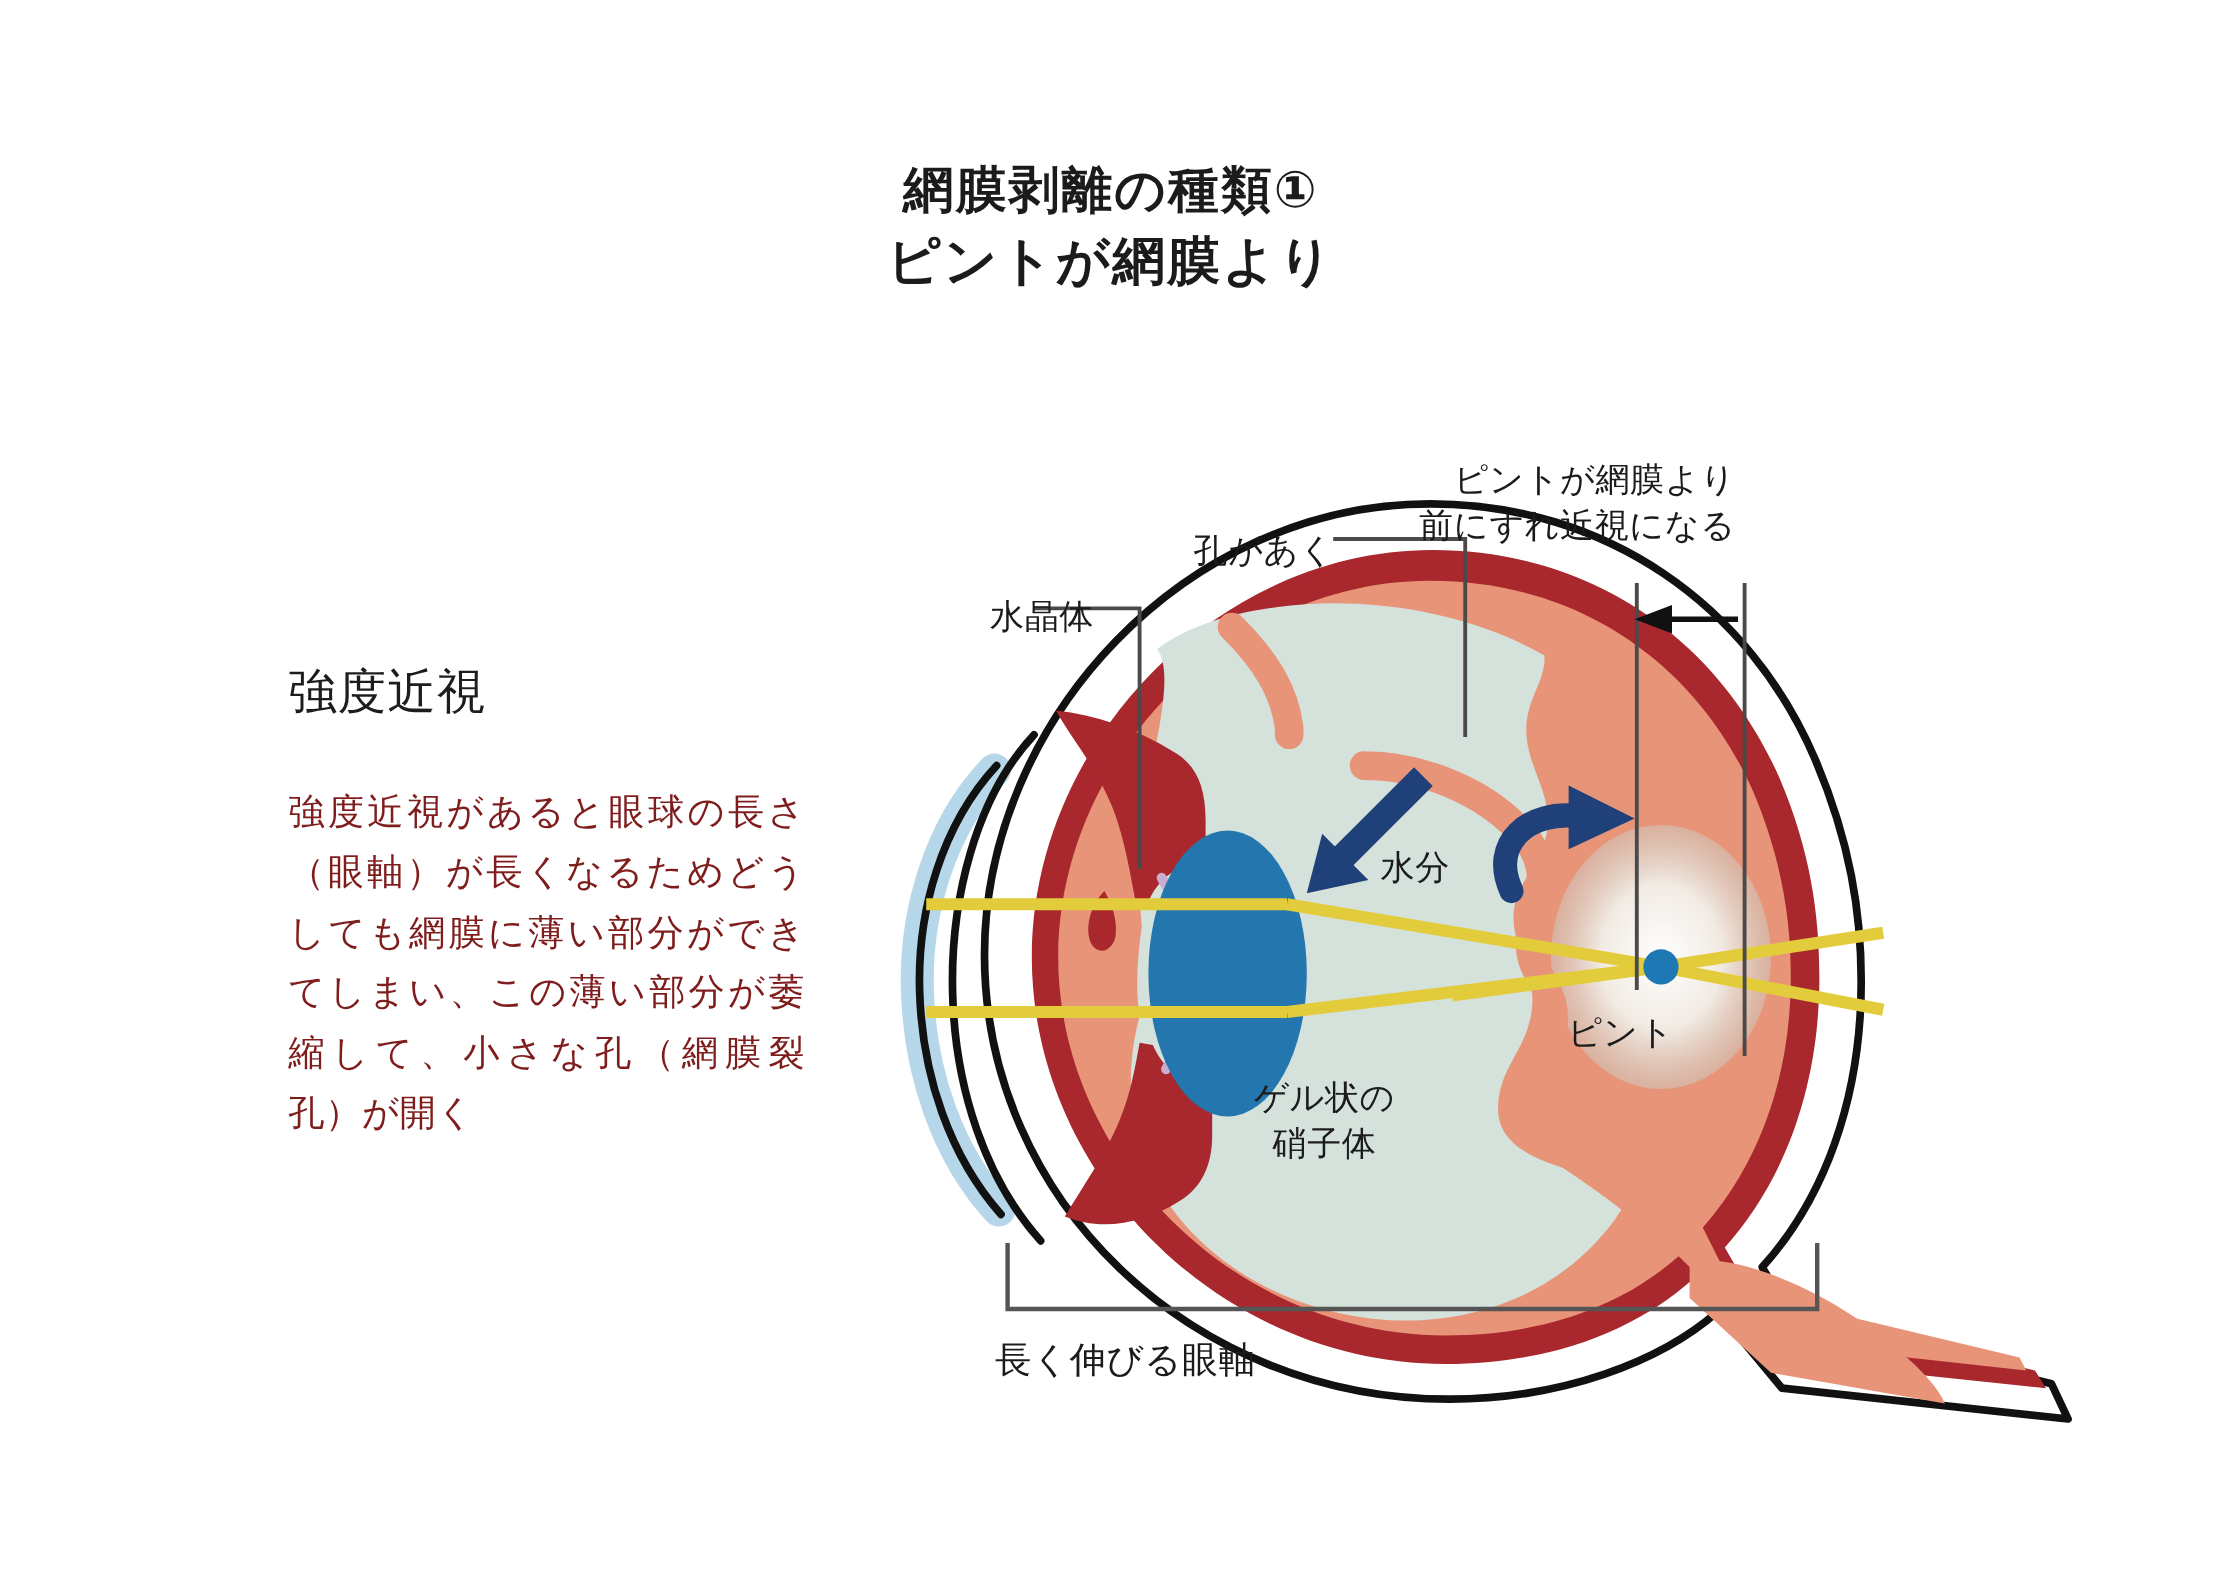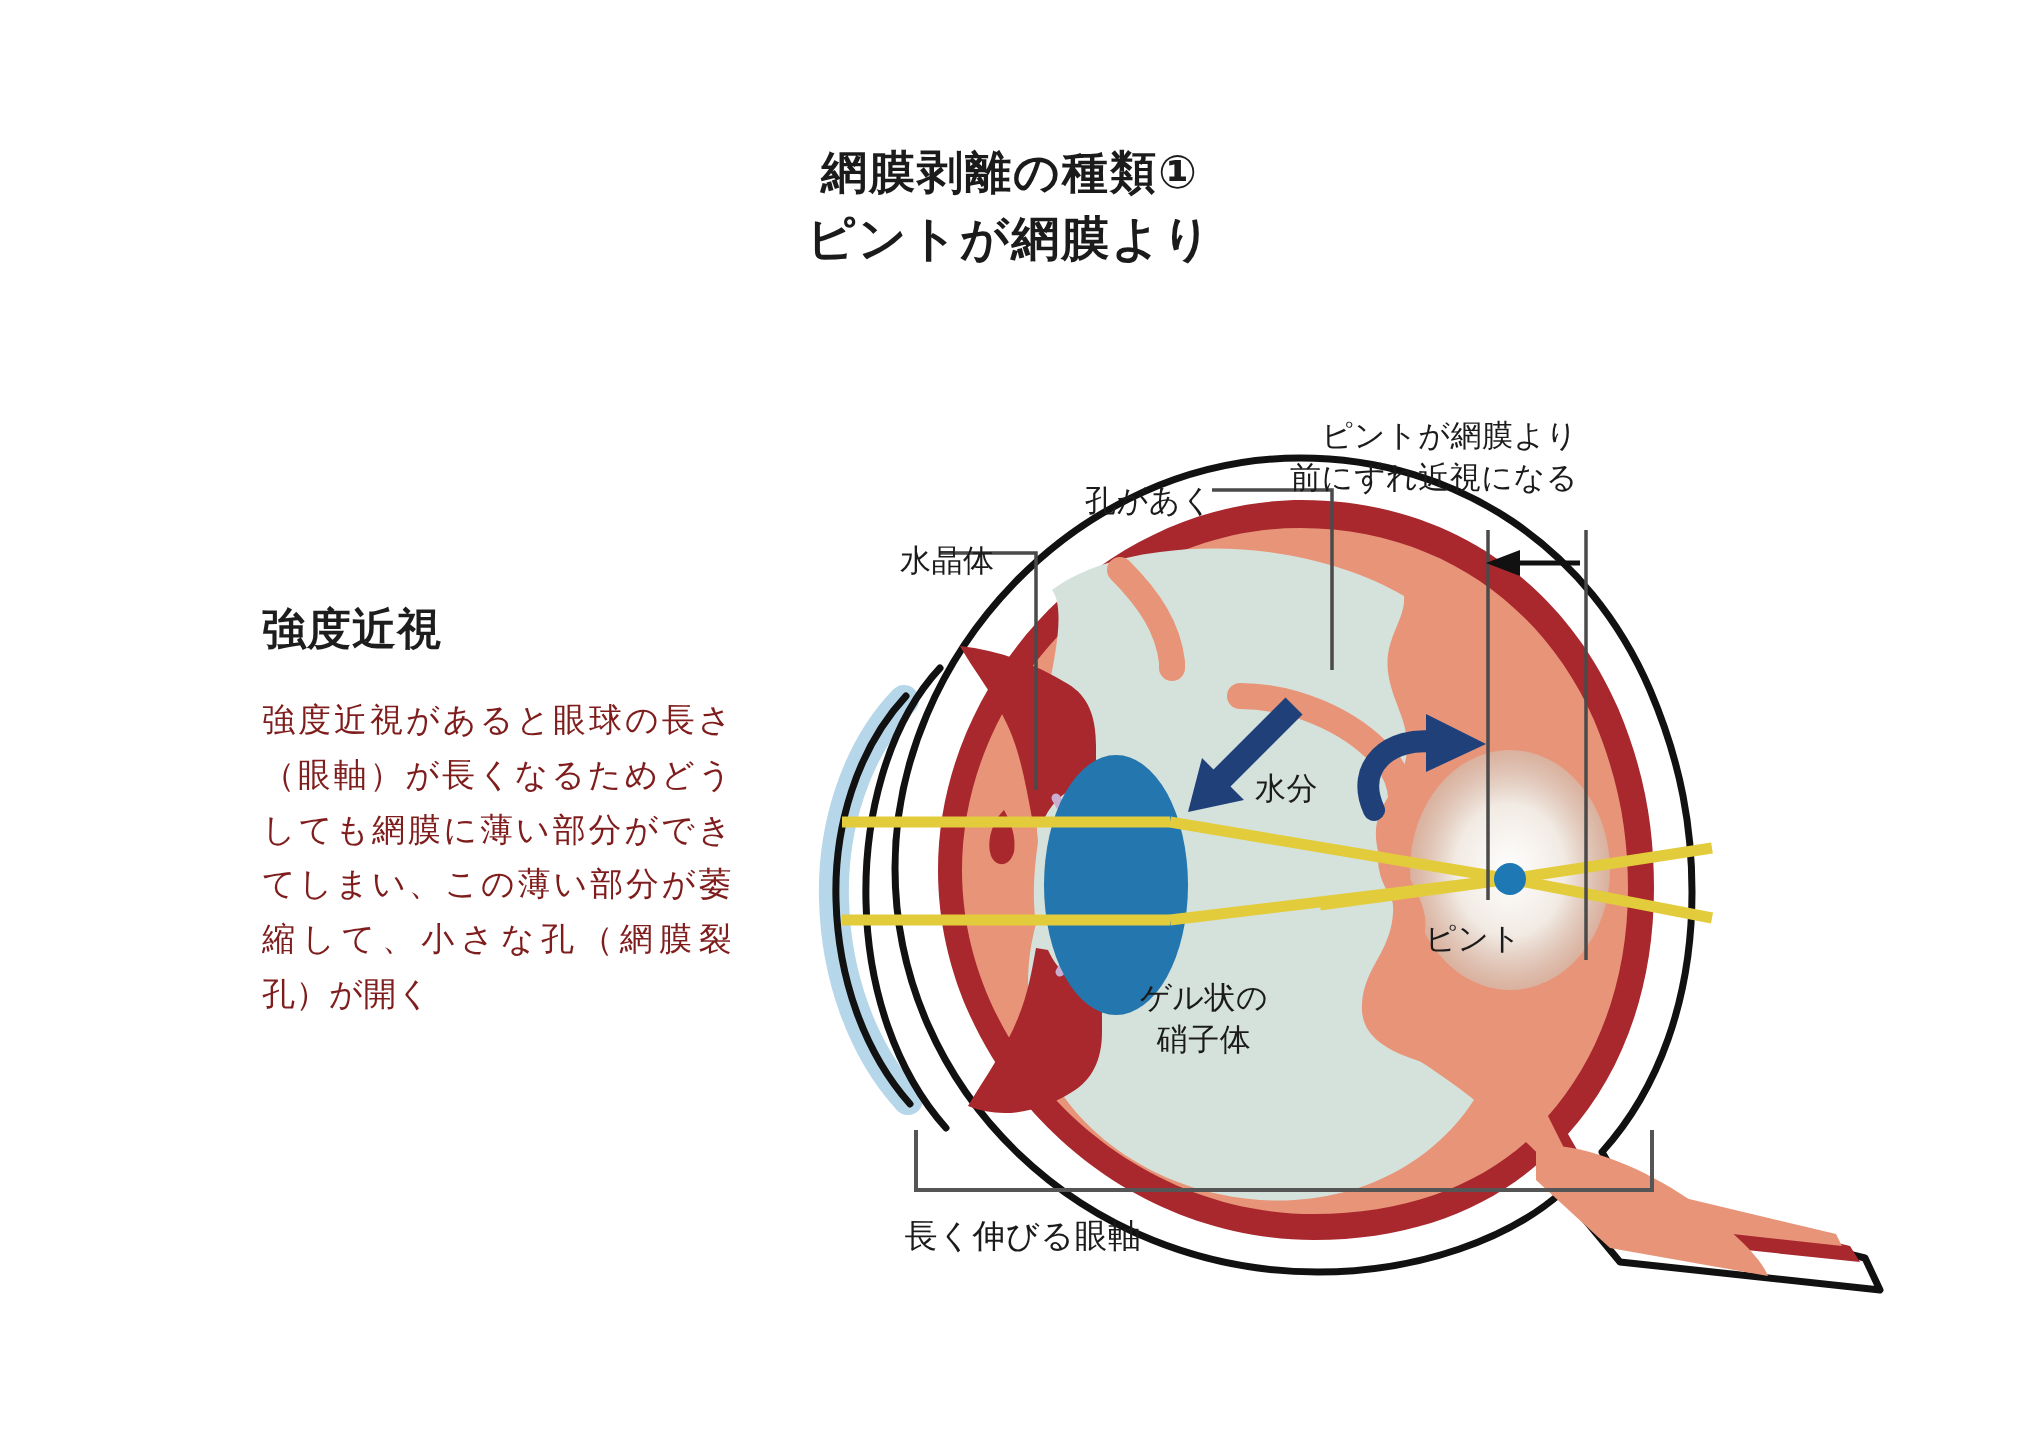--- a/index.html
+++ b/index.html
@@ -17,22 +17,22 @@
   }
   .title-line{
     font-weight:bold;font-size:46px;letter-spacing:2px;color:#1b1b1b;
     line-height:1.42;
   }
   .title-line.l2{font-size:48px;}
 
   
   .left-panel{position:absolute;left:262px;top:600px;width:470px;}
   .left-heading{
-    font-size:44px;color:#1d1d1d;letter-spacing:1px;margin-bottom:34px;
-    font-weight:700;
+    font-size:44px;color:#1d1d1d;letter-spacing:1px;margin-bottom:52px;
+    font-weight:400;
   }
   .left-body{
     font-size:33px;line-height:1.66;color:#7f1d1d;letter-spacing:0.5px;
     text-align:justify;
   }
 
   
   .diagram{position:absolute;left:820px;top:400px;width:1160px;height:900px;}
   .diagram svg{display:block;width:1160px;height:900px;overflow:visible;}
 

